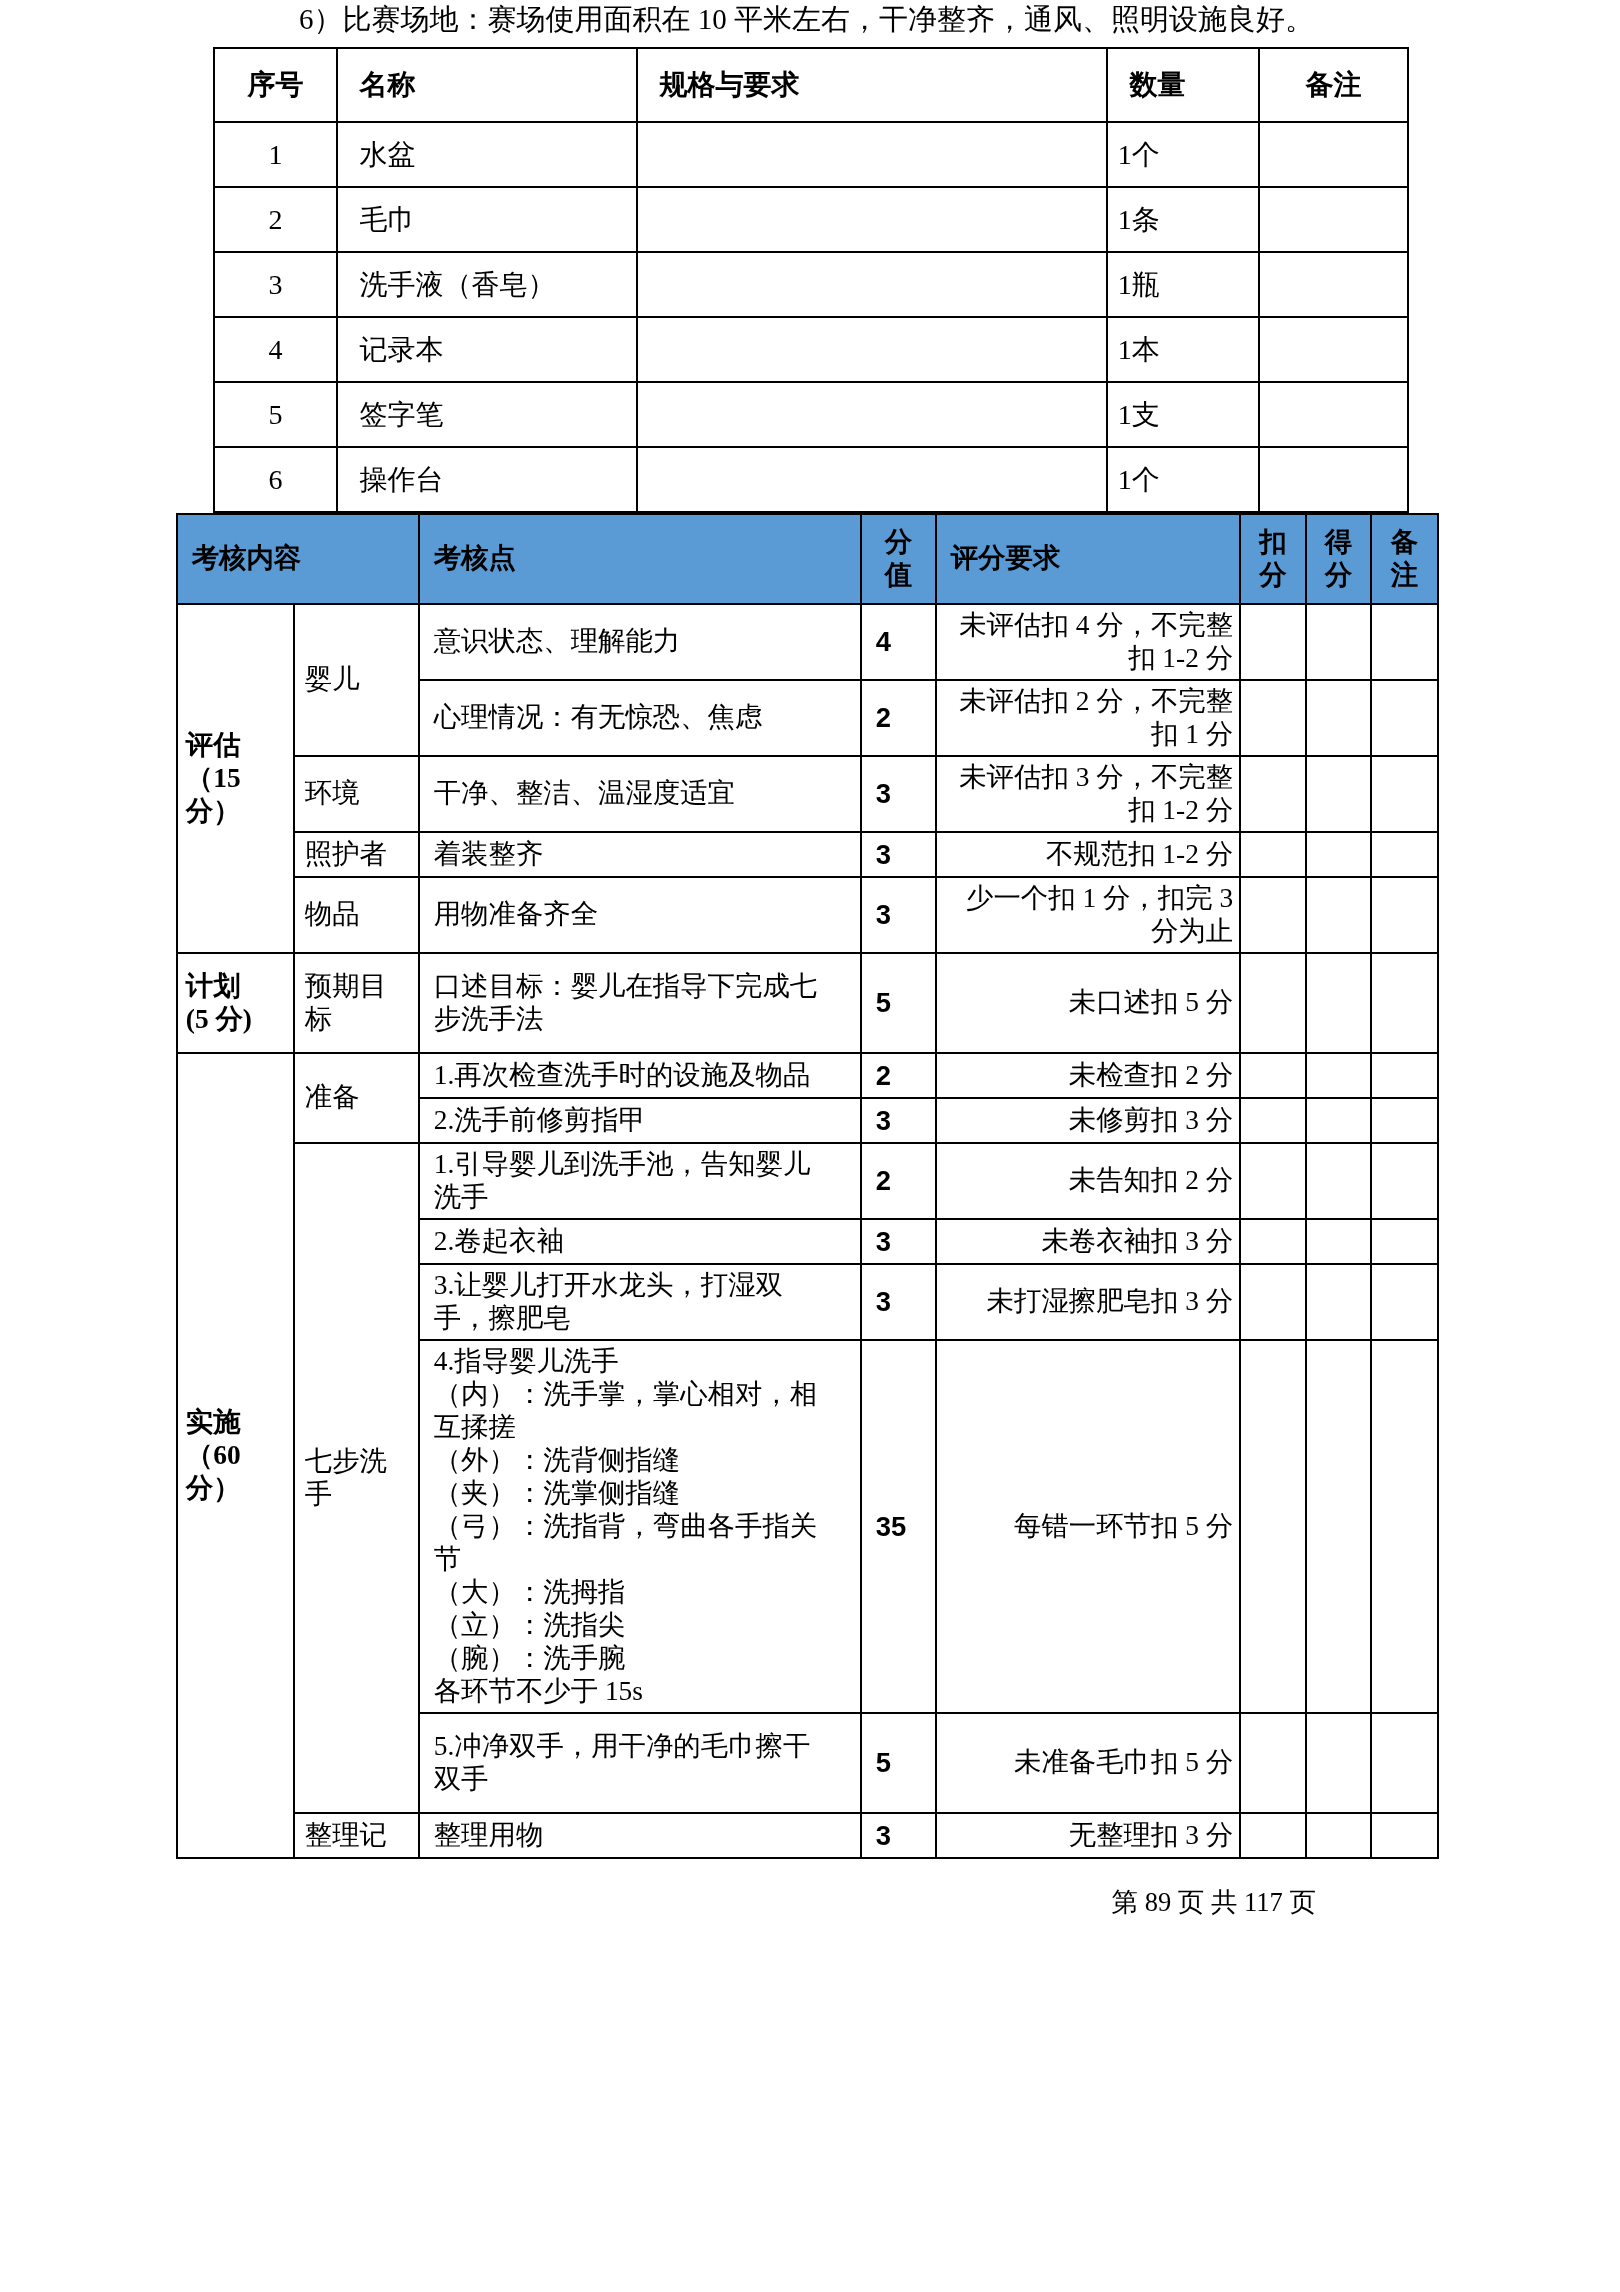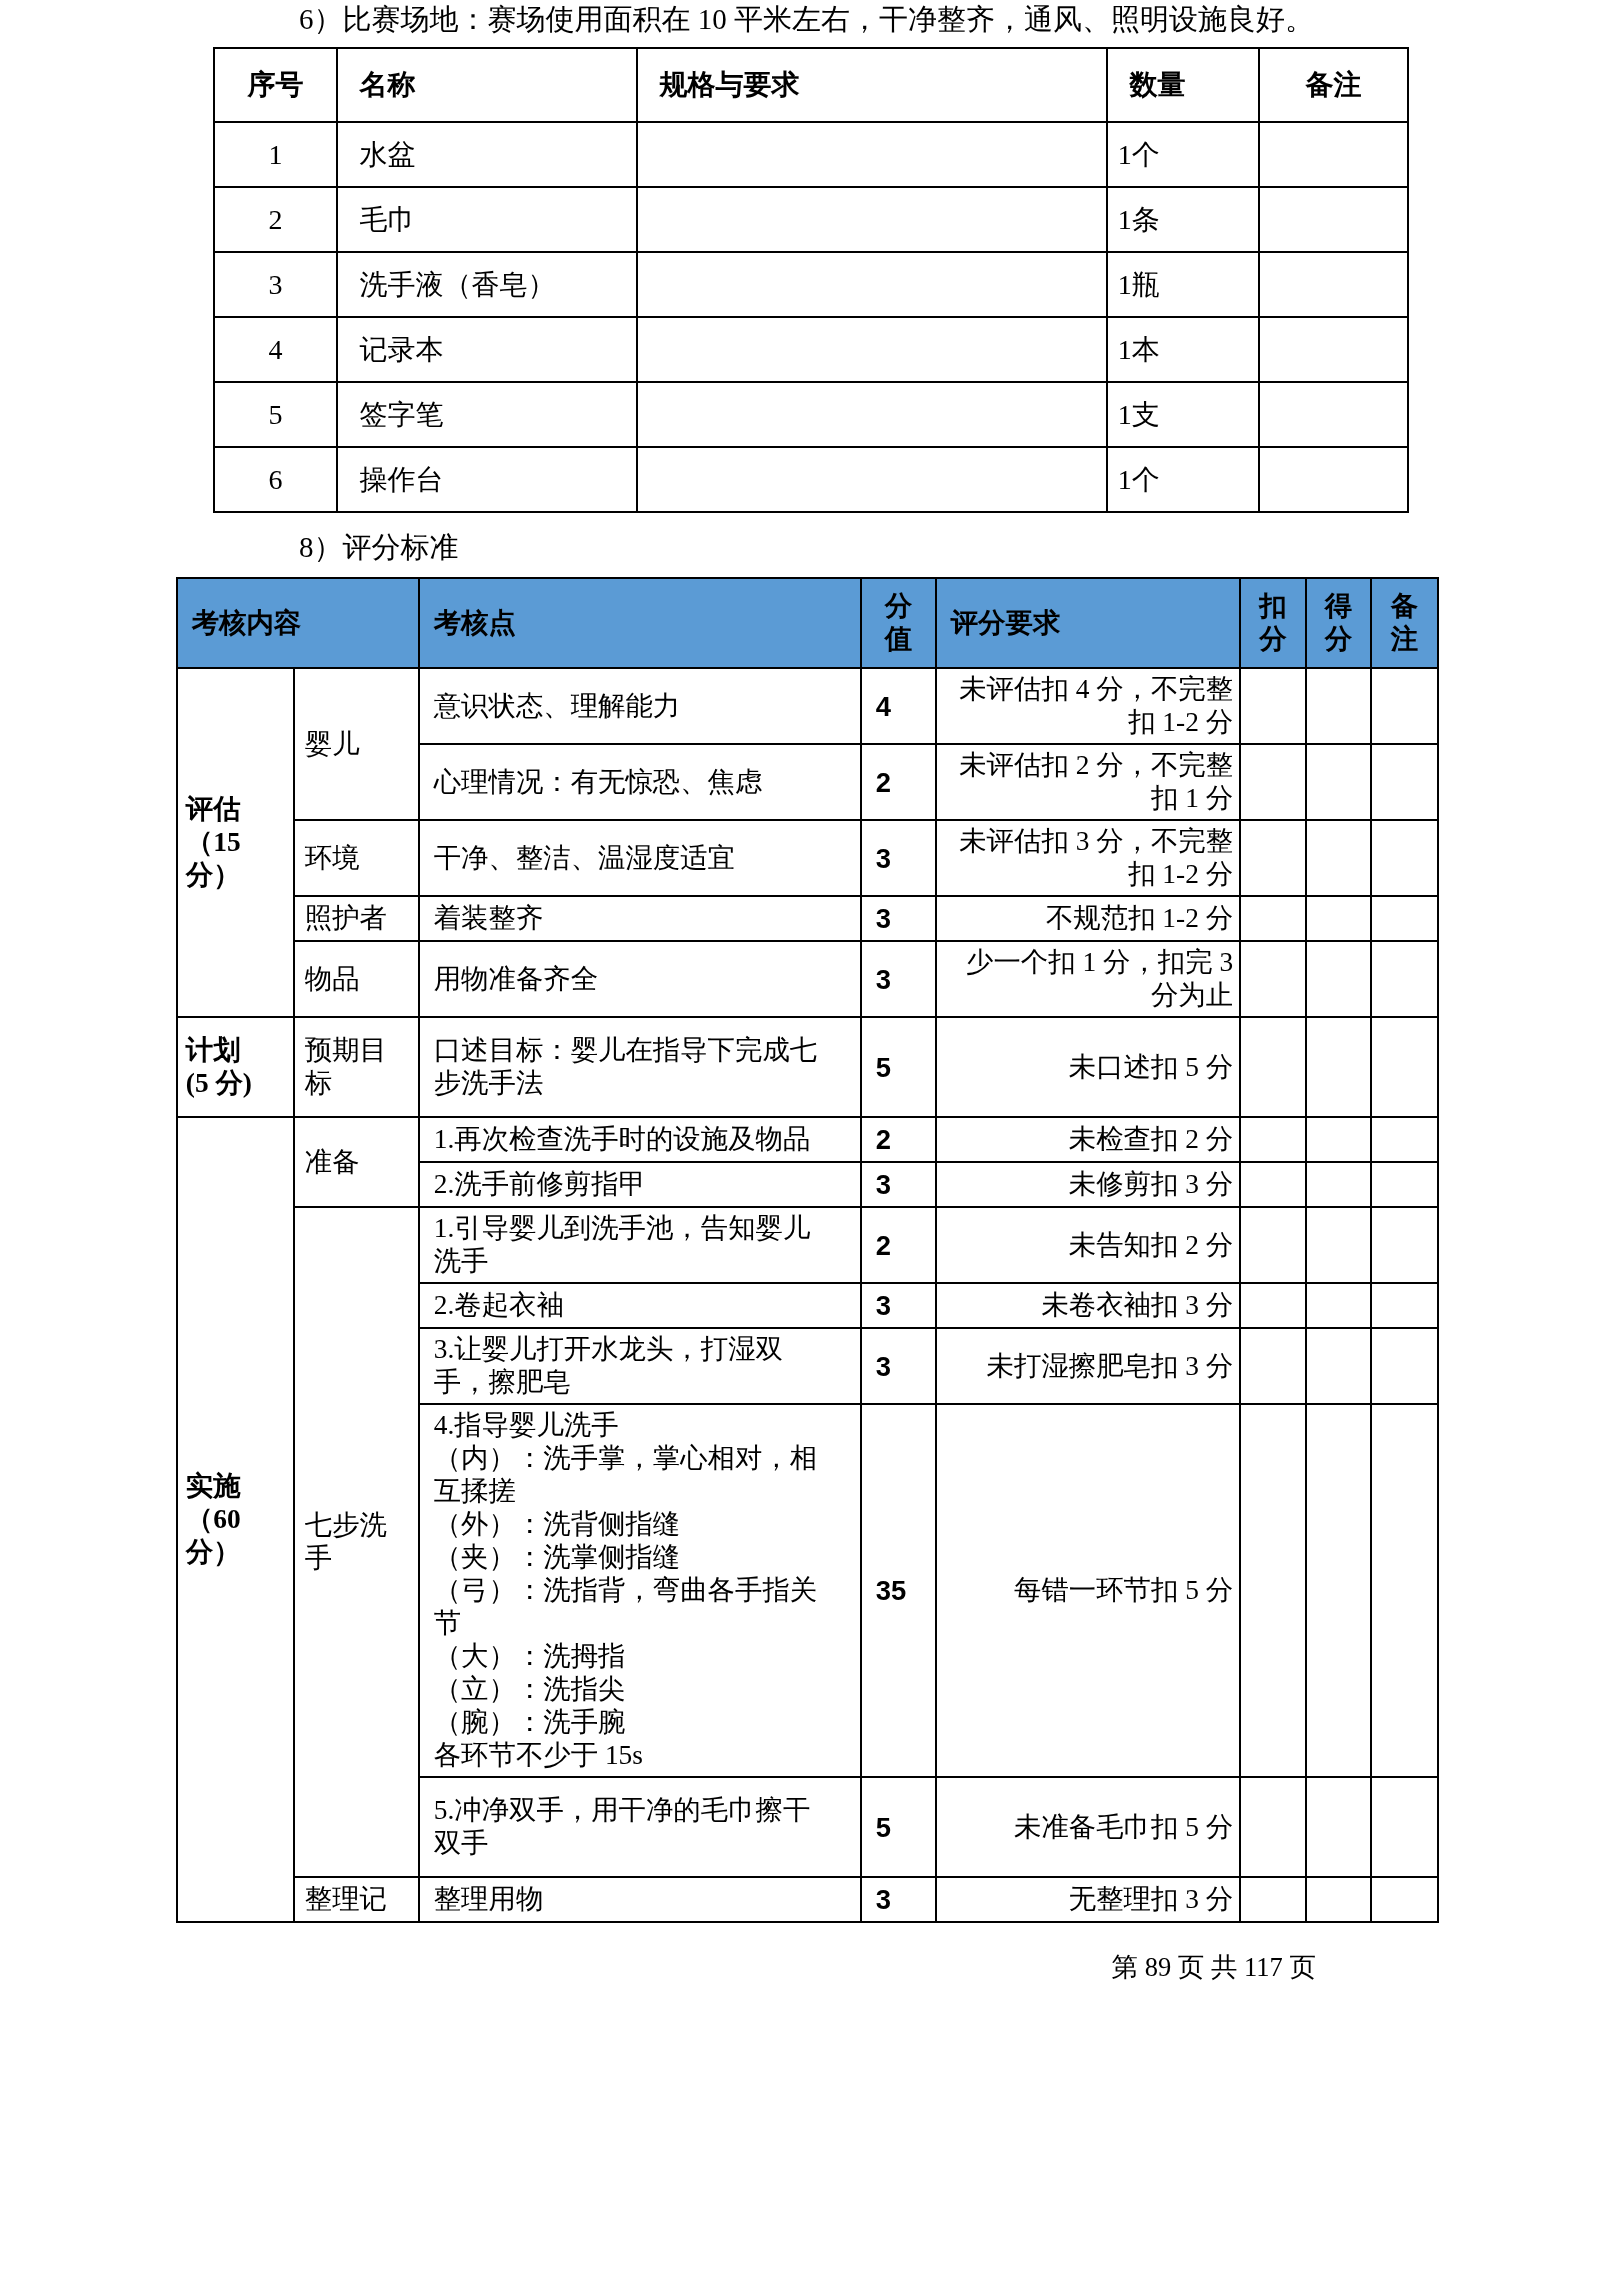--- a/index.html
+++ b/index.html
@@ -111,21 +111,20 @@
       <tr>
         <td class="c">6</td>
         <td class="name">操作台</td>
         <td></td>
         <td class="qty">1个</td>
         <td></td>
       </tr>
     </tbody>
   </table>
 
-  <p class="para scorehead">8）评分标准</p>
 
   <table class="score">
     <colgroup>
       <col style="width:117px">
         <col style="width:125px">
         <col style="width:442px">
         <col style="width:75px">
       <col style="width:304px">
         <col style="width:66px">
         <col style="width:65px">

